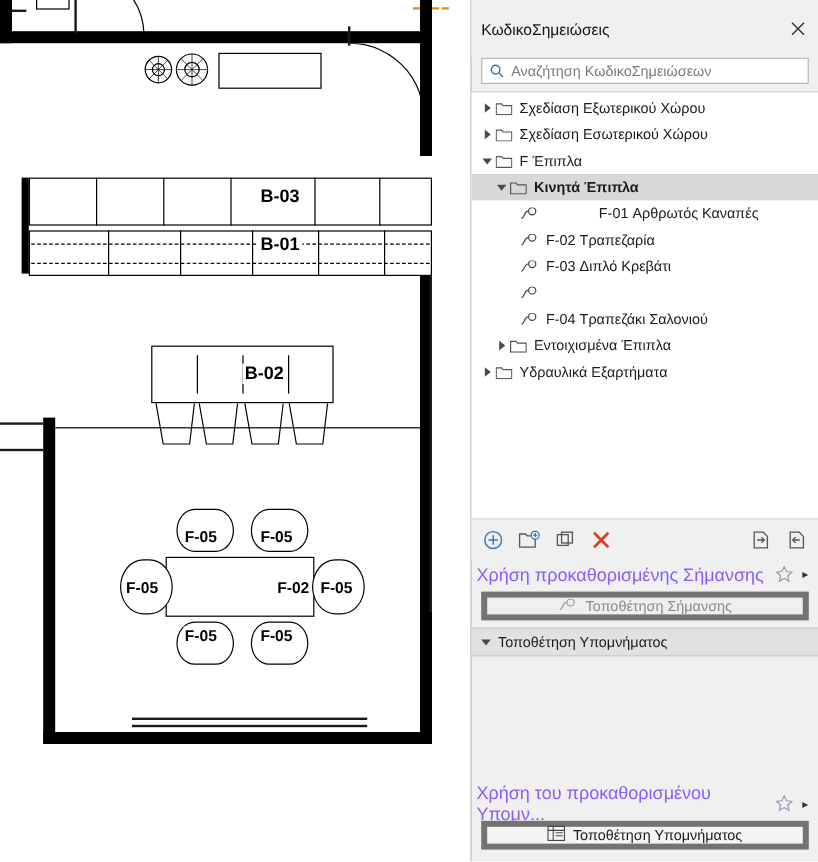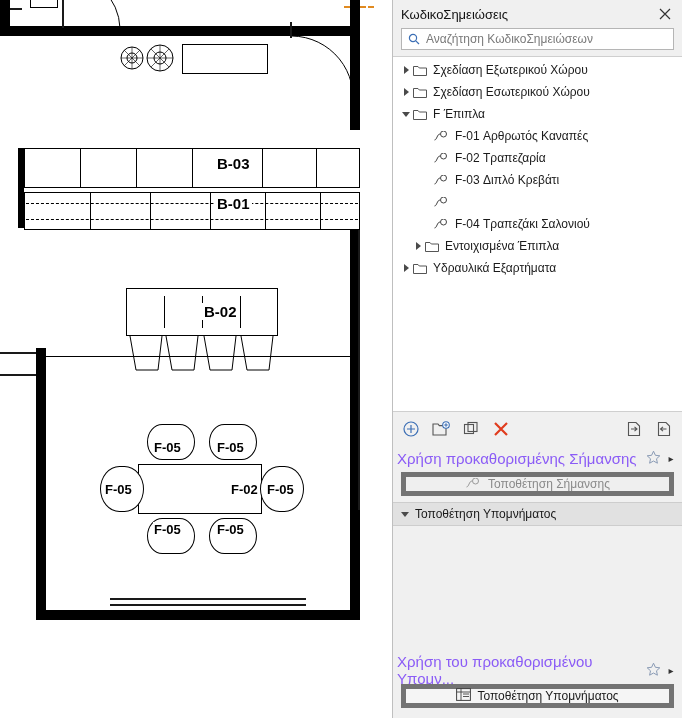--- a/index.html
+++ b/index.html
@@ -52,21 +52,21 @@
   
   #panel {
     position: absolute; left: 392px; top: 0;
     width: 290px; height: 718px;
     background: #f0f0f0;
     border-left: 1px solid #bfbfbf;
     display: flex; flex-direction: column;
     font-size: 12px; color: #1a1a1a;
   }
   .panel-header {
-    height: 28px; display: flex; align-items: center;
+    height: 48px; display: flex; align-items: center;
     padding: 12px 8px; background: #f0f0f0;
   }
   .panel-title { flex: 1; font-size: 13px; color: #111; }
   .close-x {
     width: 18px; height: 18px; display:flex; align-items:center; justify-content:center;
     color: #333; font-size: 15px; line-height: 1; cursor: pointer;
   }
   .search-row { padding: 0 8px 6px 8px; }
   .search-box {
     display: flex; align-items: center; gap: 6px;
@@ -300,64 +300,75 @@
             <span class="tri open"></span>
           </span>
         <span class="folder">
           <svg width="14" height="11" viewBox="0 0 14 11">
               <path d="M0.5 10.5 V1.5 H5 L6.3 3 H13.5 V10.5 Z" fill="none" stroke="#555" stroke-width="1"></path>
             </svg>
         </span>
         <span class="node-label" style="margin-left:4px;">F Έπιπλα</span>
       </div>
 
-
+      <div class="node selected" style="padding-left:18px;">
+        <span class="twisty">
+            <span class="tri open"></span>
+          </span>
+        <span class="folder">
+          <svg width="14" height="11" viewBox="0 0 14 11">
+              <path d="M0.5 10.5 V1.5 H5 L6.3 3 H13.5 V10.5 Z" fill="none" stroke="#555" stroke-width="1"></path>
+            </svg>
+        </span>
+        <span class="node-label" style="margin-left:4px;font-weight:bold;">Κινητά Έπιπλα</span>
+      </div>
+
+      <div class="node" style="padding-left:40px;gap:44px;">
+        <span class="leaficon">
+          <svg width="16" height="10" viewBox="0 0 16 10">
+              <path d="M1.5 9 C4 9 4 3 7 3" fill="none" stroke="#444" stroke-width="1"></path>
+              <circle cx="10.5" cy="3" r="3" fill="none" stroke="#444" stroke-width="1"></circle>
+            </svg>
+        </span>
+        <span class="node-label" style="margin-left:4px;">F-01 Αρθρωτός Καναπές</span>
+      </div>
       <div class="node" style="padding-left:40px;">
         <span class="leaficon">
           <svg width="16" height="10" viewBox="0 0 16 10">
               <path d="M1.5 9 C4 9 4 3 7 3" fill="none" stroke="#444" stroke-width="1"></path>
               <circle cx="10.5" cy="3" r="3" fill="none" stroke="#444" stroke-width="1"></circle>
             </svg>
         </span>
-        <span class="node-label" style="margin-left:4px;">F-01 Αρθρωτός Καναπές</span>
+        <span class="node-label" style="margin-left:4px;">F-02 Τραπεζαρία</span>
       </div>
       <div class="node" style="padding-left:40px;">
         <span class="leaficon">
           <svg width="16" height="10" viewBox="0 0 16 10">
               <path d="M1.5 9 C4 9 4 3 7 3" fill="none" stroke="#444" stroke-width="1"></path>
               <circle cx="10.5" cy="3" r="3" fill="none" stroke="#444" stroke-width="1"></circle>
             </svg>
         </span>
-        <span class="node-label" style="margin-left:4px;">F-02 Τραπεζαρία</span>
+        <span class="node-label" style="margin-left:4px;">F-03 Διπλό Κρεβάτι</span>
       </div>
       <div class="node" style="padding-left:40px;">
         <span class="leaficon">
           <svg width="16" height="10" viewBox="0 0 16 10">
               <path d="M1.5 9 C4 9 4 3 7 3" fill="none" stroke="#444" stroke-width="1"></path>
               <circle cx="10.5" cy="3" r="3" fill="none" stroke="#444" stroke-width="1"></circle>
             </svg>
         </span>
-        <span class="node-label" style="margin-left:4px;">F-03 Διπλό Κρεβάτι</span>
+        <span class="node-label" style="margin-left:4px;margin-top:44px;">F-04 Τραπεζάκι Σαλονιού</span>
       </div>
       <div class="node" style="padding-left:40px;">
         <span class="leaficon">
           <svg width="16" height="10" viewBox="0 0 16 10">
               <path d="M1.5 9 C4 9 4 3 7 3" fill="none" stroke="#444" stroke-width="1"></path>
               <circle cx="10.5" cy="3" r="3" fill="none" stroke="#444" stroke-width="1"></circle>
             </svg>
         </span>
-        <span class="node-label" style="margin-left:4px;margin-top:44px;">F-04 Τραπεζάκι Σαλονιού</span>
-      </div>
-      <div class="node" style="padding-left:40px;">
-        <span class="leaficon">
-          <svg width="16" height="10" viewBox="0 0 16 10">
-              <path d="M1.5 9 C4 9 4 3 7 3" fill="none" stroke="#444" stroke-width="1"></path>
-              <circle cx="10.5" cy="3" r="3" fill="none" stroke="#444" stroke-width="1"></circle>
-            </svg>
-        </span>
       </div>
 
       <div class="node" style="padding-left:18px;">
         <span class="twisty">
             <span class="tri closed"></span>
           </span>
         <span class="folder">
           <svg width="14" height="11" viewBox="0 0 14 11">
               <path d="M0.5 10.5 V1.5 H5 L6.3 3 H13.5 V10.5 Z" fill="none" stroke="#555" stroke-width="1"></path>
             </svg>

